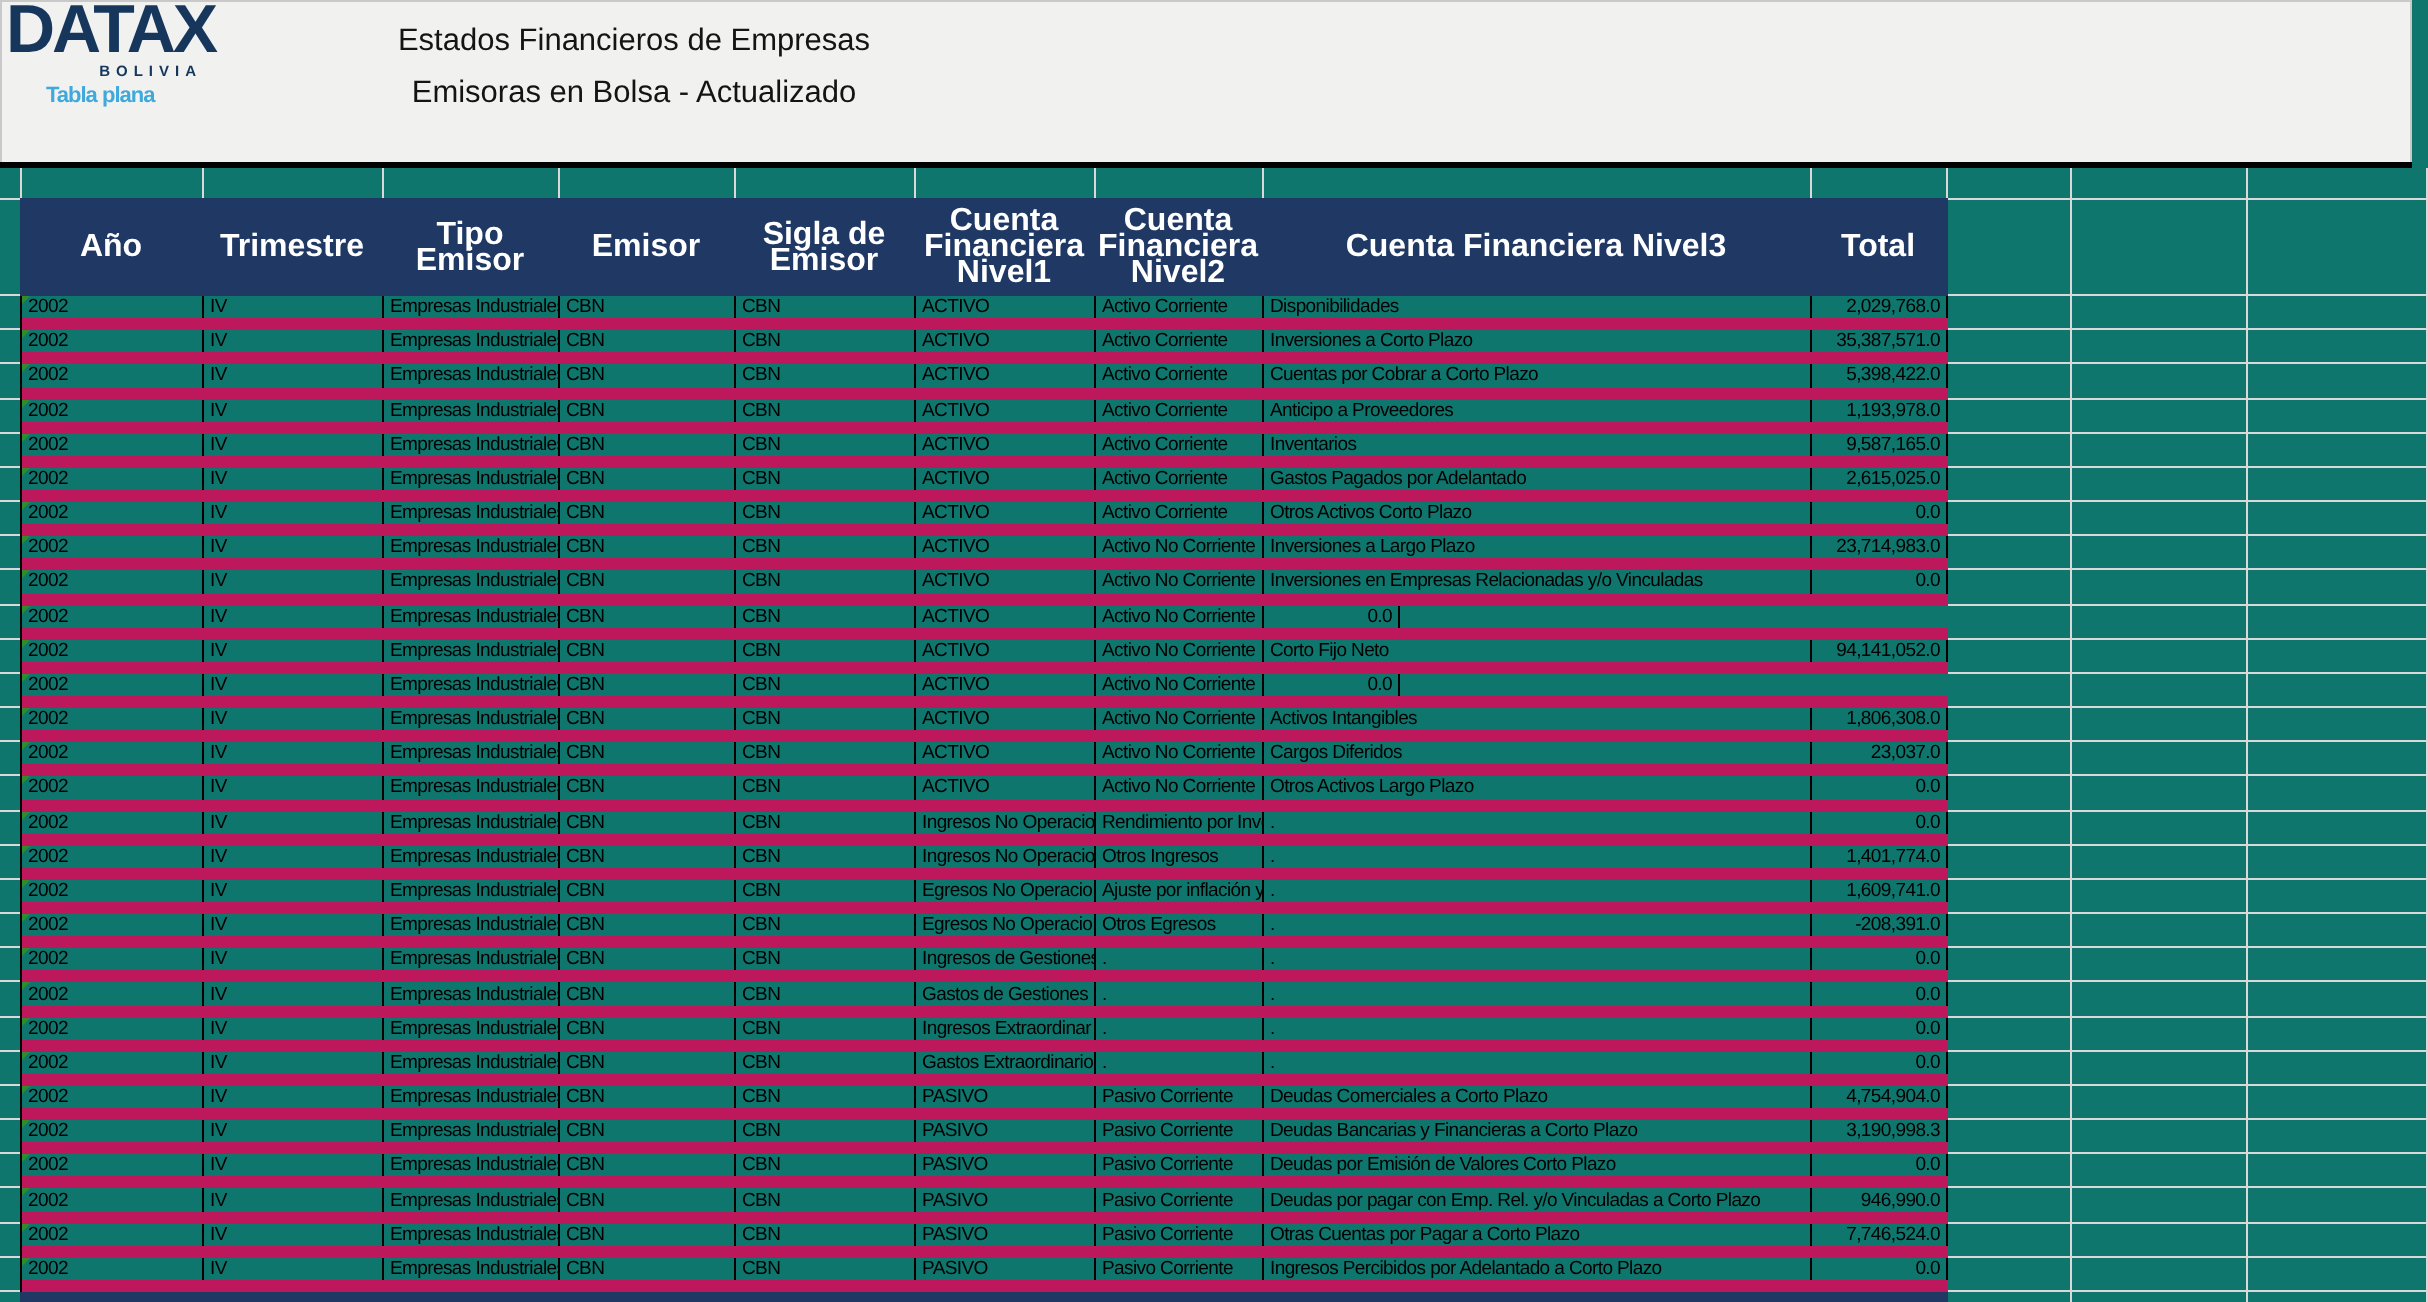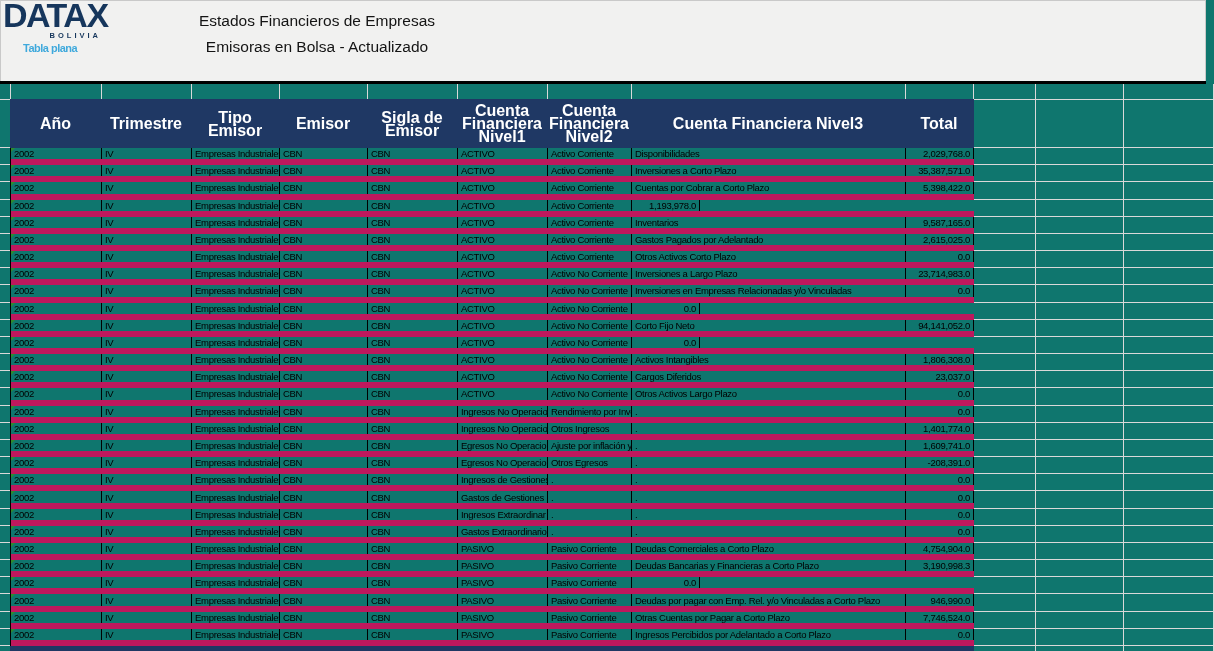--- a/index.html
+++ b/index.html
@@ -187,20 +187,23 @@
         </div>
         <div class="cell c4">
           <span>CBN</span>
         </div>
         <div class="cell c5">
           <span>ACTIVO</span>
         </div>
         <div class="cell c6">
           <span>Activo Corriente</span>
         </div>
+        <div class="cell c7">
+          <span>Anticipo a Proveedores</span>
+        </div>
         <div class="cell c8 num">
           <span>1,193,978.0</span>
         </div>
       </div>
       <div class="row">
         <div class="cell c0">
           <i class="tri"></i>
           <span>2002</span>
         </div>
         <div class="cell c1">
@@ -837,20 +840,23 @@
           <span>CBN</span>
         </div>
         <div class="cell c4">
           <span>CBN</span>
         </div>
         <div class="cell c5">
           <span>PASIVO</span>
         </div>
         <div class="cell c6">
           <span>Pasivo Corriente</span>
+        </div>
+        <div class="cell c7">
+          <span>Deudas por Emisión de Valores Corto Plazo</span>
         </div>
         <div class="cell c8 num">
           <span>0.0</span>
         </div>
       </div>
       <div class="row">
         <div class="cell c0">
           <i class="tri"></i>
           <span>2002</span>
         </div>

